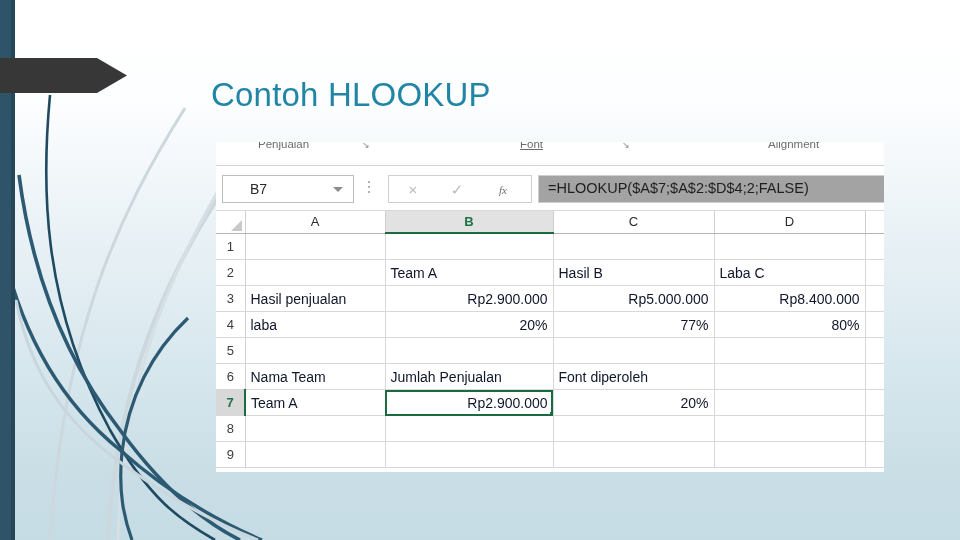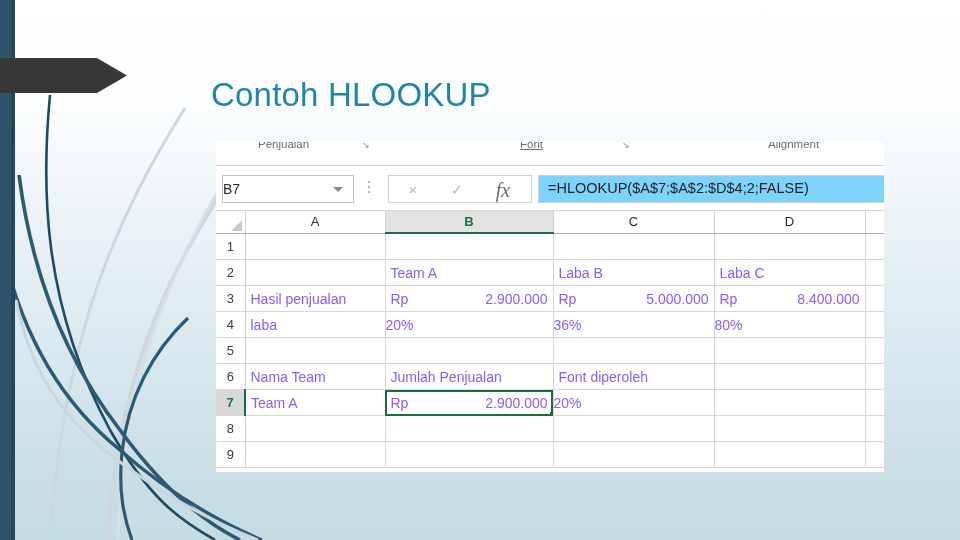--- a/index.html
+++ b/index.html
@@ -129,21 +129,21 @@
     left: 6px;
     top: 9px;
     width: 132px;
     height: 28px;
     box-sizing: border-box;
     border: 1px solid #bfbfbf;
     background: #ffffff;
   }
   #name-box-value {
     position: absolute;
-    left: 0;
+    left: 27px;
     top: 5px;
     font-size: 14px;
     color: #2b2b2b;
   }
   #name-box-caret {
     position: absolute;
     right: 10px;
     top: 11px;
     width: 0; height: 0;
     border-left: 5px solid transparent;
@@ -177,31 +177,31 @@
     top: 3px;
     width: 40px;
     height: 22px;
     text-align: center;
     font-size: 15px;
     color: #b9b9b9;
     line-height: 22px;
   }
   #fx-cancel { left: 4px; }
   #fx-accept { left: 48px; color: #b3bdb3; }
-  #fx-insert { left: 94px; font-style: italic; font-family: "Liberation Serif", serif; font-size: 20px; color: #6e6e6e; }
+  #fx-insert { left: 94px; font-style: italic; font-family: "Liberation Serif", serif; font-size: 11px; color: #6e6e6e; }
   #formula-input {
     position: absolute;
     left: 322px;
     top: 9px;
     width: 414px;
     height: 28px;
     box-sizing: border-box;
     border: 1px solid #cfcfcf;
     border-right: none;
-    background: #7dd3fc;
+    background: #a3a3a3;
   }
   #formula-text {
     position: absolute;
     left: 9px;
     top: 4px;
     font-size: 14.5px;
     color: #1f1f1f;
     white-space: nowrap;
   }
 
@@ -219,21 +219,21 @@
     table-layout: fixed;
     width: 668px;
   }
   #grid td, #grid th {
     padding: 0;
     margin: 0;
     border-right: 1px solid #d8d8d8;
     border-bottom: 1px solid #d8d8d8;
     font-weight: normal;
     font-size: 14px;
-    color: #8b5cf6;
+    color: #0f172a;
     height: 25px;
     overflow: hidden;
     white-space: nowrap;
   }
   
   #grid thead th {
     height: 21px;
     background: #ffffff;
     border-bottom: 1px solid #b5b5b5;
     border-right: 1px solid #d0d0d0;
@@ -269,22 +269,22 @@
     background: #ffffff;
     border-right: 1px solid #d0d0d0;
   }
   #grid tr.selected-row td.rowhdr {
     background: #d8d8d8;
     color: #217346;
     font-weight: bold;
     border-right: 2px solid #1b6b40;
   }
   .cell-text { display: block; padding-left: 5px; text-align: left; }
-  .cell-num  { display: block; padding-right: 5px; text-align: left; }
-  .cell-cur  { display: flex; justify-content: space-between; padding: 0 5px; }
+  .cell-num  { display: block; padding-right: 5px; text-align: right; }
+  .cell-cur  { display: flex; justify-content: flex-end; padding: 0 5px; }
   td.selected-cell {
     position: relative;
     outline: 2px solid #1b6b40;
     outline-offset: -2px;
   }
   td.selected-cell .handle {
     position: absolute;
     right: -3px;
     bottom: -3px;
     width: 6px;
@@ -385,21 +385,21 @@
             </tr>
             <tr>
               <td class="rowhdr">2</td>
               <td>
                 <span class="cell-text"></span>
               </td>
               <td>
                 <span class="cell-text">Team A</span>
               </td>
               <td>
-                <span class="cell-text">Laba B</span>
+                <span class="cell-text">Hasil B</span>
               </td>
               <td>
                 <span class="cell-text">Laba C</span>
               </td>
               <td></td>
             </tr>
             <tr>
               <td class="rowhdr">3</td>
               <td>
                 <span class="cell-text">Hasil penjualan</span>
@@ -426,21 +426,21 @@
             </tr>
             <tr>
               <td class="rowhdr">4</td>
               <td>
                 <span class="cell-text">laba</span>
               </td>
               <td>
                 <span class="cell-num">20%</span>
               </td>
               <td>
-                <span class="cell-num">36%</span>
+                <span class="cell-num">77%</span>
               </td>
               <td>
                 <span class="cell-num">80%</span>
               </td>
               <td></td>
             </tr>
             <tr>
               <td class="rowhdr">5</td>
               <td>
                 <span class="cell-text"></span>

